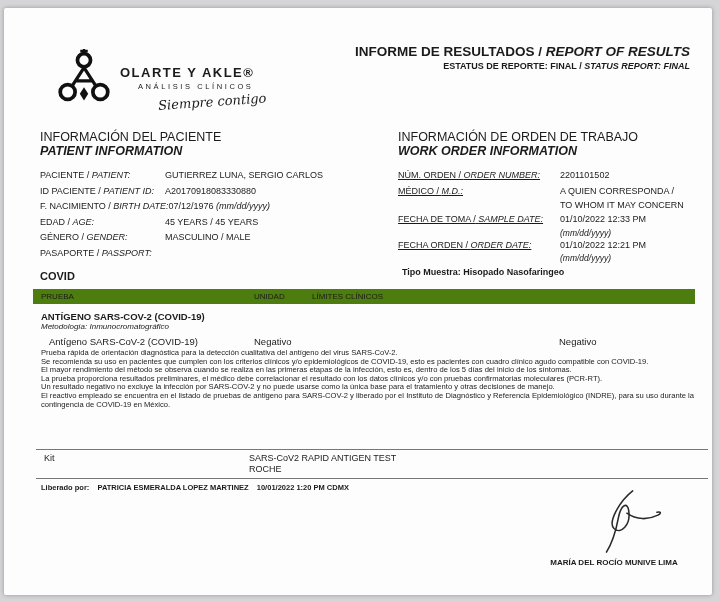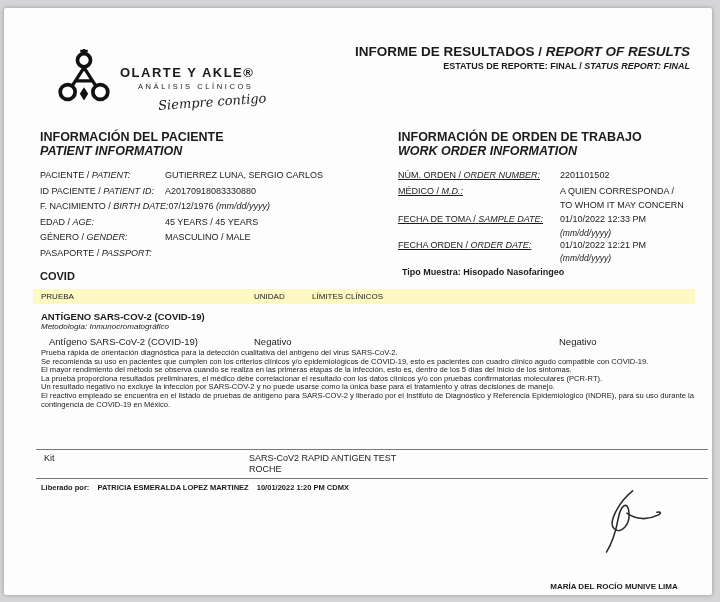--- a/index.html
+++ b/index.html
@@ -23,40 +23,40 @@
   .brand-sub{font-size:7.5px;letter-spacing:2.6px;line-height:11px;padding-left:18px;}
   .brand-tagline{font-family:"DejaVu Serif",serif;font-style:italic;font-size:13px;
     transform:rotate(-4deg);padding-left:38px;line-height:18px;}
 
   
   .report-title{position:absolute;right:22px;top:36px;text-align:right;}
   .report-title .l1{font-size:13.5px;font-weight:bold;line-height:16px;}
   .report-title .l2{font-size:9px;font-weight:bold;line-height:12px;}
 
   
-  .sec-title .t1{font-size:12.5px;font-weight:bold;line-height:14px;}
+  .sec-title .t1{font-size:12.5px;font-weight:normal;line-height:14px;}
   .sec-title .t2{font-size:12.5px;font-weight:bold;font-style:italic;line-height:14px;}
   .patient-sec{position:absolute;left:36px;top:122px;width:350px;}
   .work-sec{position:absolute;left:394px;top:122px;width:308px;}
   .rows{margin-top:10px;font-size:9px;}
   .inforow{display:flex;line-height:15.5px;}
   .patient-sec .lbl{min-width:125px;white-space:nowrap;}
   .work-sec .lbl{min-width:162px;white-space:nowrap;text-decoration:underline;}
   .val{flex:1;}
   .subline{line-height:13px;}
   .note-line{font-size:8.5px;font-style:italic;line-height:10px;}
 
   
   .covid-row{position:absolute;left:36px;top:258px;right:12px;height:14px;}
   .covid-label{font-size:11px;font-weight:bold;}
   .sample-type{position:absolute;left:362px;top:1px;font-size:9px;font-weight:bold;}
 
   
   .thead{position:absolute;left:29px;top:281px;width:662px;height:15px;
-    background:#fef9c3;display:flex;align-items:center;font-size:8px;padding-left:8px;box-sizing:border-box;}
+    background:#4d7c0f;display:flex;align-items:center;font-size:8px;padding-left:8px;box-sizing:border-box;}
   .c1{width:213px;flex:none;}
   .c2{width:247px;flex:none;}
   .c3{width:58px;flex:none;}
   .c4{flex:1;}
   .test-block{position:absolute;left:37px;top:303px;width:660px;}
   .group-title{font-size:9.5px;font-weight:bold;line-height:11px;}
   .methodology{font-size:8px;font-style:italic;line-height:10px;}
   .trow{display:flex;font-size:9.5px;margin-top:4px;}
   .trow .c1{padding-left:8px;box-sizing:border-box;}
 
@@ -72,21 +72,21 @@
   .kit-row .c1{padding-left:8px;box-sizing:border-box;}
   .kit-val div{line-height:11px;}
 
   
   .release{position:absolute;left:37px;top:475px;font-size:7.5px;font-weight:bold;}
   .release span{margin-right:6px;}
 
   
   .signature-svg{position:absolute;left:565px;top:480px;width:105px;height:66px;}
   .signatory{position:absolute;left:518px;top:550px;width:184px;text-align:center;}
-  .sig-name{font-size:8px;font-weight:bold;line-height:10px;margin-top:24px;}
+  .sig-name{font-size:8px;font-weight:bold;line-height:10px;}
   .sig-role{font-size:13px;color:#555;line-height:9px;margin-top:42px;}
   .sig-lic{font-size:7.5px;font-weight:bold;color:#3a3a3a;line-height:9px;}
 </style>
 </head>
 <body>
 
 <div class="page">
 
   <svg class="brand-logo" viewBox="0 0 60 64">
     <g fill="none" stroke="#111" stroke-width="4">

